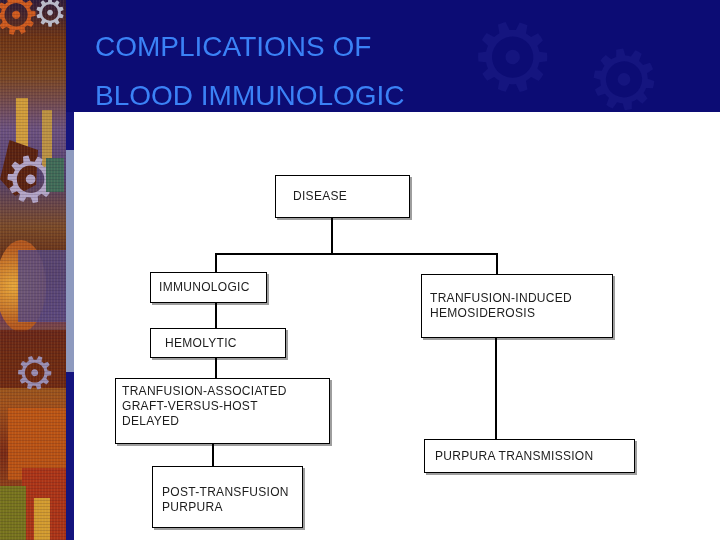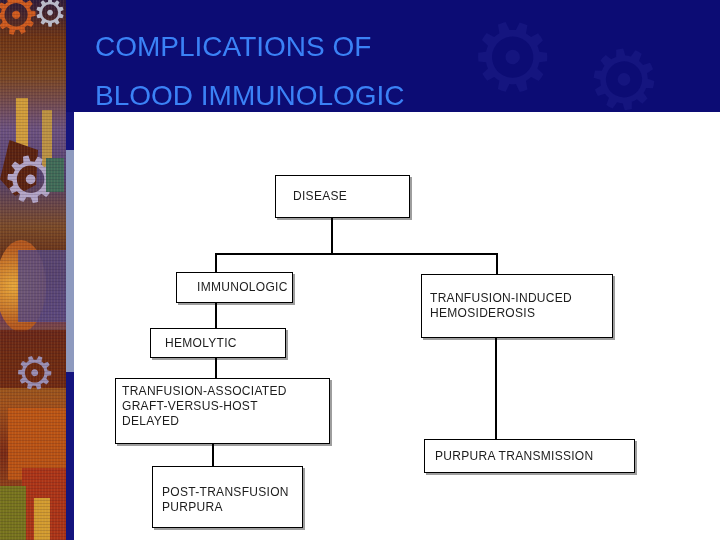--- a/index.html
+++ b/index.html
@@ -64,24 +64,24 @@
 
   
   .node{
     position:absolute;box-sizing:border-box;background:#ffffff;
     border:1.5px solid #000;box-shadow:2px 2px 0 rgba(0,0,0,.38);
     color:#1c1c1c;font-size:12px;line-height:15px;letter-spacing:.3px;
     display:flex;flex-direction:column;justify-content:center;
   }
   .node span{display:block;}
   .n-delayed    {left:275px;top:175px;width:135px;height:43px;padding-left:17px;}
-  .n-immunologic{left:150px;top:272px;width:117px;height:31px;padding-left:20px;margin-left:26px;}
+  .n-immunologic{left:150px;top:272px;width:117px;height:31px;padding-left:8px;}
   .n-hemolytic  {left:150px;top:328px;width:136px;height:30px;padding-left:14px;}
   .n-tagvhd     {left:115px;top:378px;width:215px;height:66px;padding:5px 6px;justify-content:flex-start;}
-  .n-ptp        {left:152px;top:466px;width:151px;height:62px;padding:12px 9px;justify-content:flex-end;}
+  .n-ptp        {left:152px;top:466px;width:151px;height:62px;padding:18px 9px;justify-content:space-between;}
   .n-tih        {left:421px;top:274px;width:192px;height:64px;padding-left:8px;}
   .n-dt         {left:424px;top:439px;width:211px;height:34px;padding-left:10px;}
 
   .edge{position:absolute;background:#000;}
   .e-delayed-down{left:331px;top:218px;width:1.5px;height:36px;}
   .e-rail       {left:215px;top:253px;width:282px;height:1.5px;}
   .e-rail-left  {left:215px;top:253px;width:1.5px;height:20px;}
   .e-imm-hem    {left:215px;top:303px;width:1.5px;height:26px;}
   .e-hem-tag    {left:215px;top:358px;width:1.5px;height:21px;}
   .e-tag-ptp    {left:212px;top:444px;width:1.5px;height:23px;}

